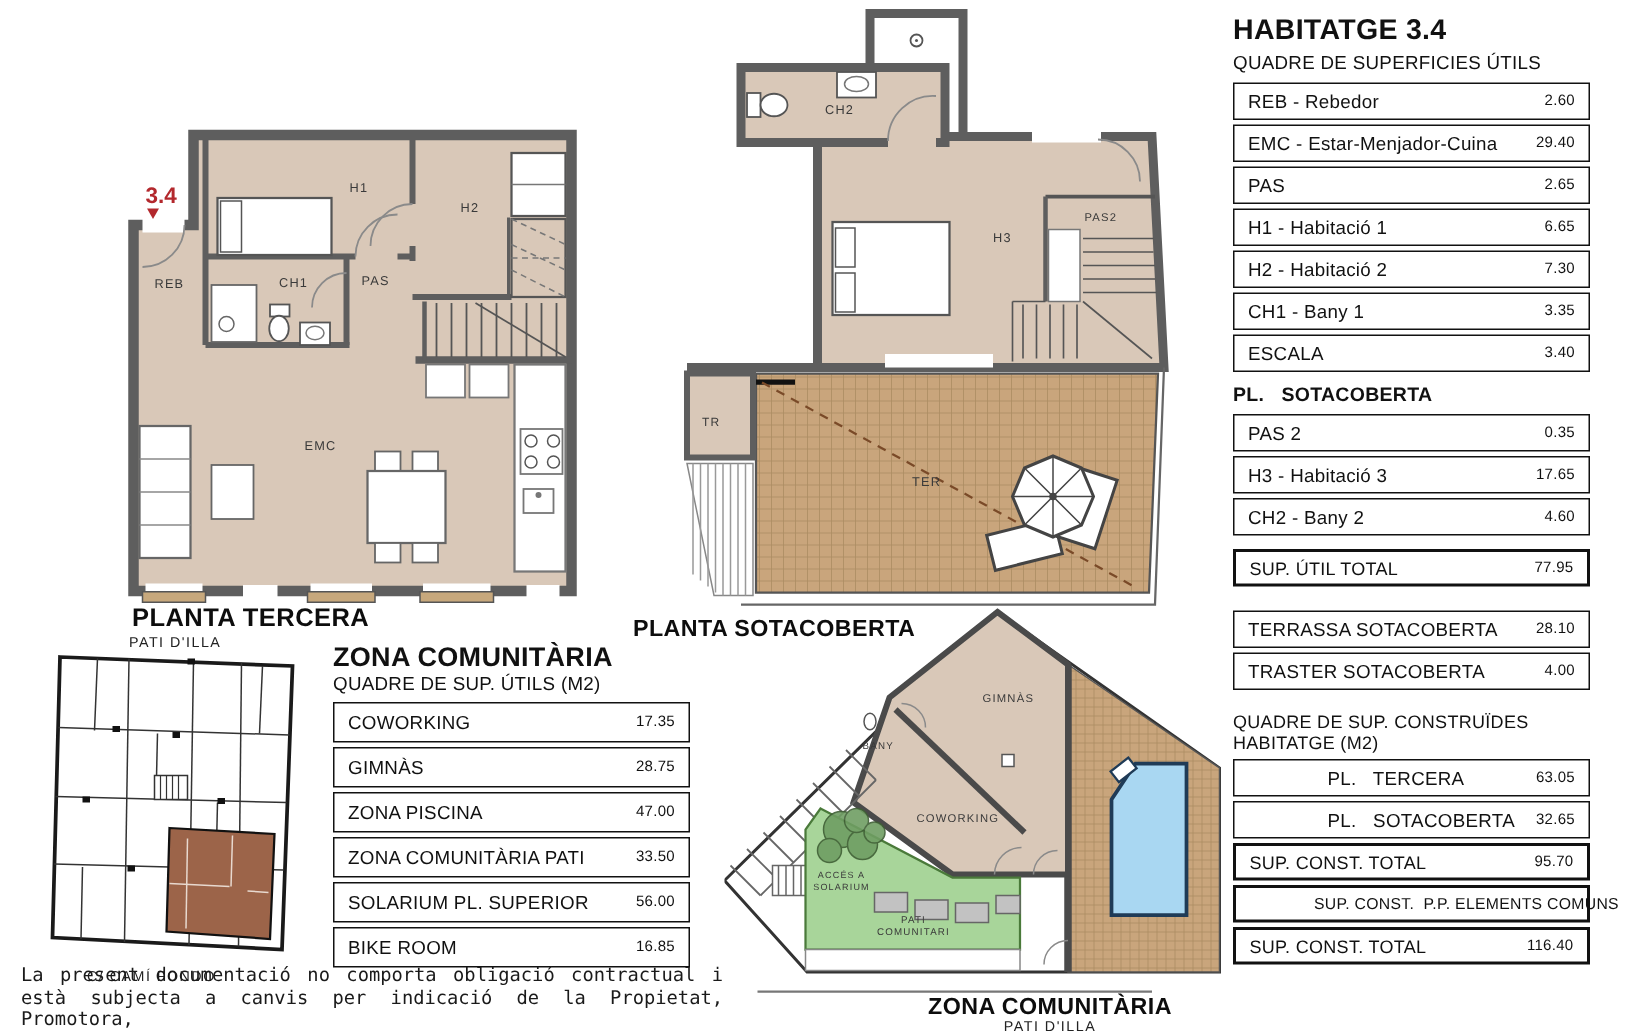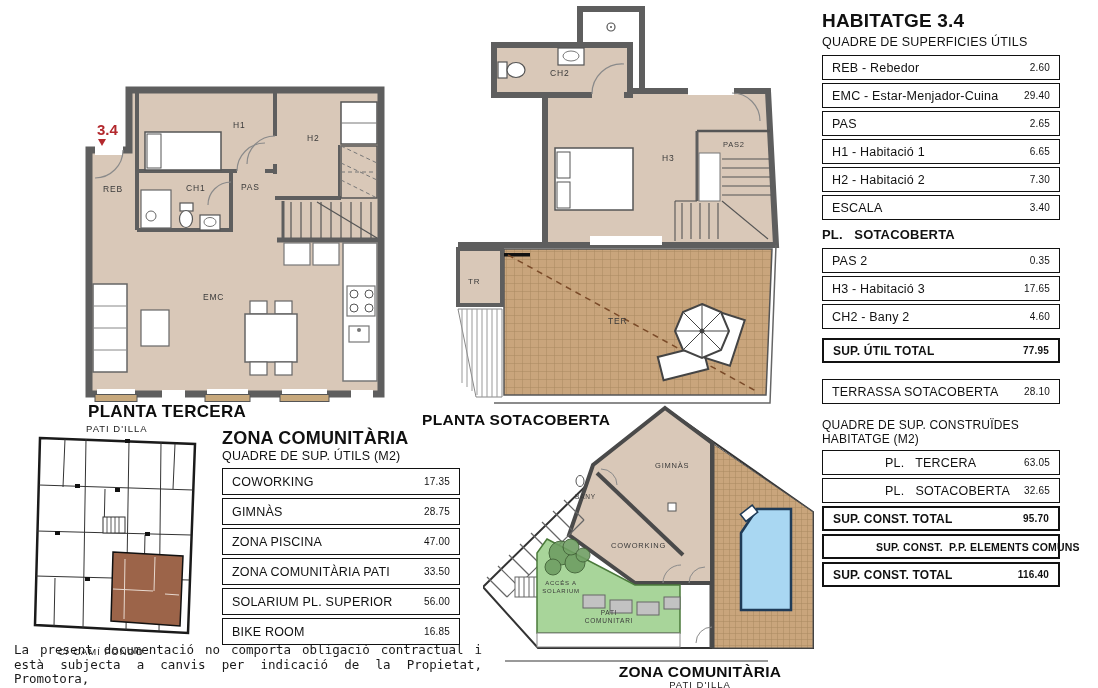--- a/index.html
+++ b/index.html
@@ -15,21 +15,21 @@
   .center { text-align:center; }
 
   
   .tbl-title { font-weight:bold; font-size:19px; letter-spacing:.2px; }
   .tbl-sub { font-size:12.5px; line-height:14px; letter-spacing:.2px; }
   .trow { display:flex; justify-content:space-between; align-items:center;
           border:1.5px solid #111; background:#fff; height:25px; padding:0 9px;
           margin-bottom:3px; font-size:12.5px; letter-spacing:.2px; }
   .trow:last-child { margin-bottom:0; }
   .trow .tv { font-size:10px; }
-  .trow.b { font-weight:bold; border-width:2px;gap:27px; }
+  .trow.b { font-weight:normal; border-width:2px;gap:27px; }
   .trow.b .tl { font-size:12px; }
   .trow.sm .tl { font-size:10.5px; }
   .sect-hdr { font-weight:bold; font-size:13px; letter-spacing:.2px; white-space:pre; }
   .pre { white-space:pre;margin-left:43px; }
   .zc-row { height:27px; }
 
   
   .disclaimer { font-family:"DejaVu Sans Mono", monospace; font-size:12.5px;
                 line-height:14.6px; color:#1a1a1a; width:468px; }
   .disc-line { text-align:justify; text-align-last:justify; }
@@ -370,20 +370,24 @@
       </div>
       <div class="trow">
         <span class="tl">H1 - Habitació 1</span>
         <span class="tv">6.65</span>
       </div>
       <div class="trow">
         <span class="tl">H2 - Habitació 2</span>
         <span class="tv">7.30</span>
       </div>
       <div class="trow">
+        <span class="tl">CH1 - Bany 1</span>
+        <span class="tv">3.35</span>
+      </div>
+      <div class="trow">
         <span class="tl">ESCALA</span>
         <span class="tv">3.40</span>
       </div>
     </div>
 
     <div class="sect-hdr" style="margin-top:7px;">PL.   SOTACOBERTA</div>
 
     <div style="margin-top:6px;">
       <div class="trow">
         <span class="tl">PAS 2</span>
@@ -401,20 +405,24 @@
 
     <div class="trow b" style="margin-top:9px;">
       <span class="tl">SUP. ÚTIL TOTAL</span>
       <span class="tv">77.95</span>
     </div>
 
     <div style="margin-top:16px;">
       <div class="trow">
         <span class="tl">TERRASSA SOTACOBERTA</span>
         <span class="tv">28.10</span>
+      </div>
+      <div class="trow">
+        <span class="tl">TRASTER SOTACOBERTA</span>
+        <span class="tv">4.00</span>
       </div>
     </div>
 
     <div class="tbl-sub" style="margin-top:14px; font-size:12px;">QUADRE DE SUP. CONSTRUÏDES HABITATGE (M2)</div>
 
     <div style="margin-top:4px;">
       <div class="trow">
         <span class="tl pre" style="padding-left:10px;">PL.   TERCERA</span>
         <span class="tv">63.05</span>
       </div>

